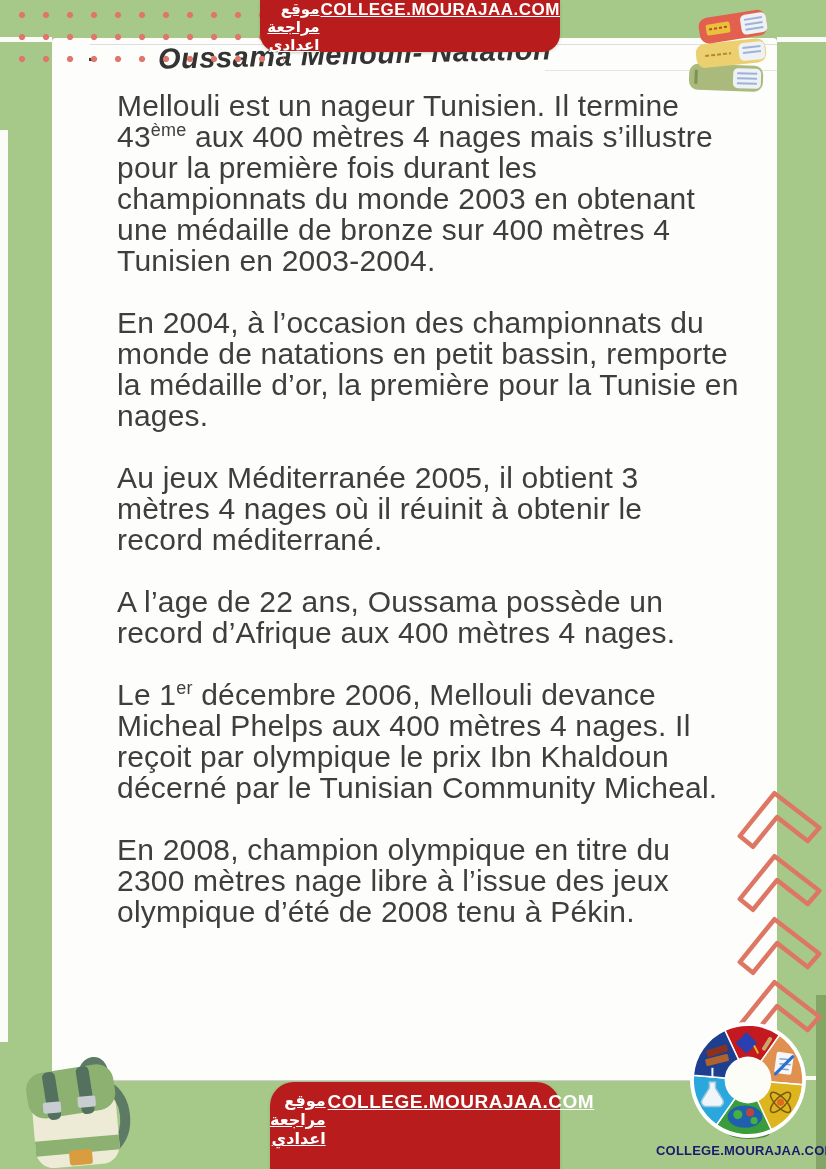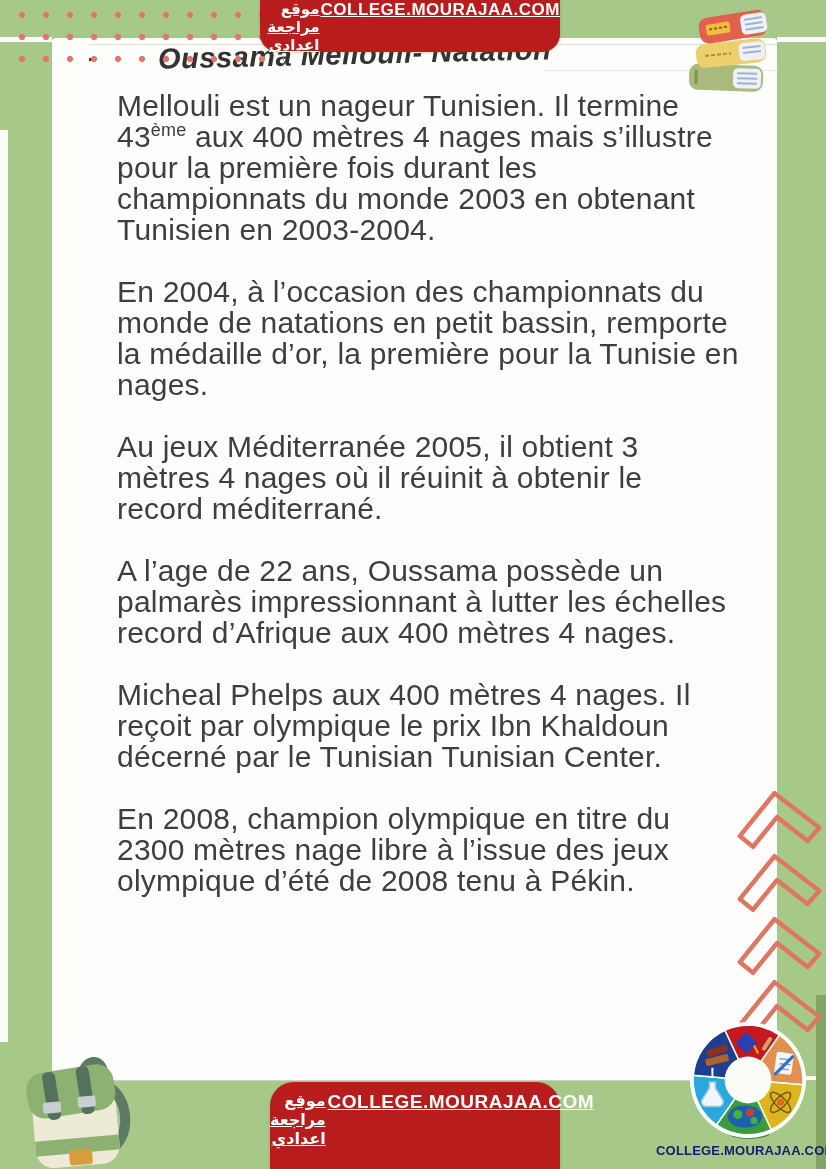--- a/index.html
+++ b/index.html
@@ -77,42 +77,43 @@
 
 <div class="abs doc-title-marker">-</div>
 <h1 class="abs doc-title">Oussama Mellouli- Natation</h1>
 
 <div class="abs content" id="doc-body">
     <div class="para">
       <div class="line">Mellouli est un nageur Tunisien. Il termine</div>
       <div class="line">43<sup>ème</sup> aux 400 mètres 4 nages mais s’illustre</div>
       <div class="line">pour la première fois durant les</div>
       <div class="line">championnats du monde 2003 en obtenant</div>
+      <div class="line">une médaille de bronze sur 400 mètres 4</div>
       <div class="line">Tunisien en 2003-2004.</div>
     </div>
     <div class="para">
       <div class="line">En 2004, à l’occasion des championnats du</div>
       <div class="line">monde de natations en petit bassin, remporte</div>
       <div class="line">la médaille d’or, la première pour la Tunisie en</div>
       <div class="line">nages.</div>
     </div>
     <div class="para">
       <div class="line">Au jeux Méditerranée 2005, il obtient 3</div>
       <div class="line">mètres 4 nages où il réuinit à obtenir le</div>
       <div class="line">record méditerrané.</div>
     </div>
     <div class="para">
       <div class="line">A l’age de 22 ans, Oussama possède un</div>
-      <div class="line">palmarès impressionnant à lutter les échelles</div>
       <div class="line">record d’Afrique aux 400 mètres 4 nages.</div>
     </div>
     <div class="para">
+      <div class="line">Le 1<sup>er</sup> décembre 2006, Mellouli devance</div>
       <div class="line">Micheal Phelps aux 400 mètres 4 nages. Il</div>
       <div class="line">reçoit par olympique le prix Ibn Khaldoun</div>
-      <div class="line">décerné par le Tunisian Tunisian Center.</div>
+      <div class="line">décerné par le Tunisian Community Micheal.</div>
     </div>
     <div class="para">
       <div class="line">En 2008, champion olympique en titre du</div>
       <div class="line">2300 mètres nage libre à l’issue des jeux</div>
       <div class="line">olympique d’été de 2008 tenu à Pékin.</div>
     </div>
   </div>
 
 <div class="abs banner top-banner">
   <span class="ar">موقع مراجعة اعدادي</span>

